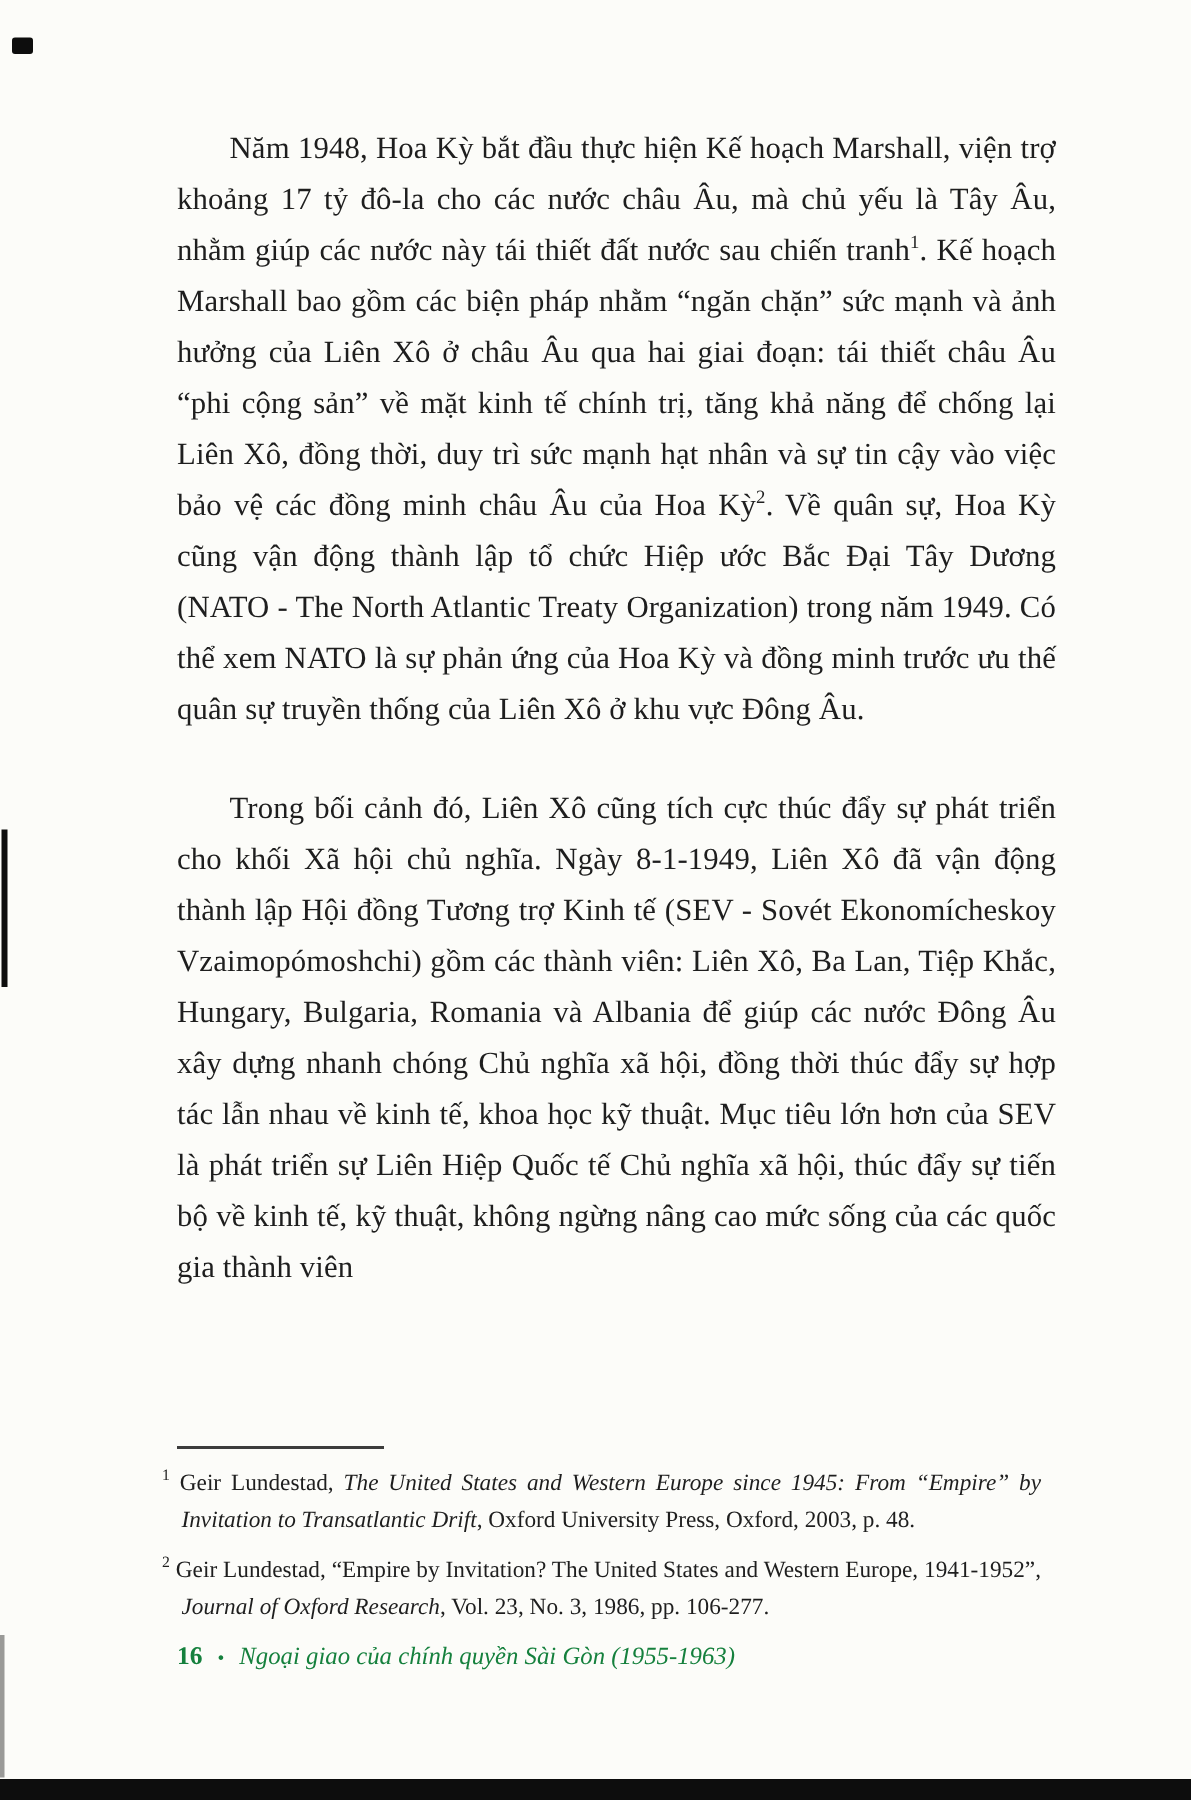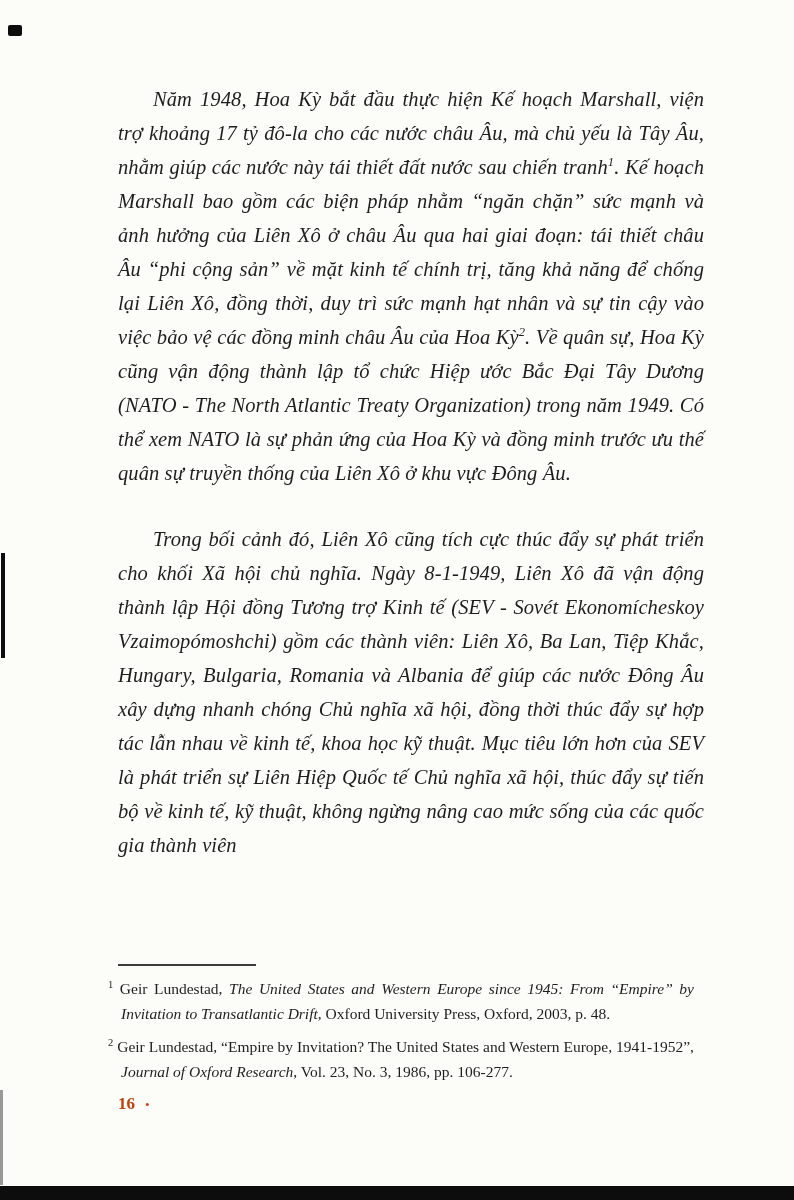--- a/index.html
+++ b/index.html
@@ -20,21 +20,20 @@
     position: absolute;
     left: 118px; top: 82px; width: 586px;
   }
   .body-par {
     margin: 0;
     font-size: 20.5px;
     line-height: 34px;
     text-align: justify;
     text-indent: 35px;
     letter-spacing: 0.1px;
-    font-style: italic;
   }
   .body-par + .body-par { margin-top: 32px; }
   .sup {
     font-size: 12.5px;
     vertical-align: super;
     line-height: 0;
   }
   .fn-rule {
     position: absolute;
     left: 118px; top: 964px;
@@ -52,21 +51,21 @@
   .footnote + .footnote { margin-top: 8px; }
   .fn-sup { font-size: 10.5px; vertical-align: super; line-height: 0; }
   .italic { font-style: italic; }
   .footer {
     position: absolute;
     left: 118px; top: 1094px;
     font-size: 16.5px;
     display: flex;
     align-items: baseline;
     gap: 10px;
-    color: #c2410c;
+    color: #15803d;
   }
   .footer .pagenum { font-weight: bold; font-size: 17px; }
   .footer .bullet { font-size: 13px; }
   .footer .title { font-style: italic; }
   .artifact { position: absolute; background: #0d0d0d; }
   .a-topleft { left: 8px; top: 25px; width: 14px; height: 11px; border-radius: 2px; }
   .a-leftline { left: 1px; top: 553px; width: 4px; height: 105px; }
   .a-leftlow { left: 0px; top: 1090px; width: 3px; height: 95px; background: #9a9a98; }
   .a-bottombar { left: 0px; top: 1186px; width: 794px; height: 14px; }
 </style>
@@ -83,20 +82,21 @@
   <div class="fn-rule"></div>
 
   <div class="footnotes">
     <div class="footnote"><span class="fn-sup">1</span><span> Geir Lundestad, </span><span class="italic">The United States and Western Europe since 1945: From “Empire” by Invitation to Transatlantic Drift</span><span>, Oxford University Press, Oxford, 2003, p. 48.</span></div>
     <div class="footnote"><span class="fn-sup">2</span><span> Geir Lundestad, “Empire by Invitation? The United States and Western Europe, 1941-1952”, </span><span class="italic">Journal of Oxford Research</span><span>, Vol. 23, No. 3, 1986, pp. 106-277.</span></div>
   </div>
 
   <div class="footer">
     <span class="pagenum">16</span>
     <span class="bullet">•</span>
+    <span class="title">Ngoại giao của chính quyền Sài Gòn (1955-1963)</span>
   </div>
 
   <div class="artifact a-topleft"></div>
   <div class="artifact a-leftline"></div>
   <div class="artifact a-leftlow"></div>
   <div class="artifact a-bottombar"></div>
 
 </div>
 
 </body></html>

